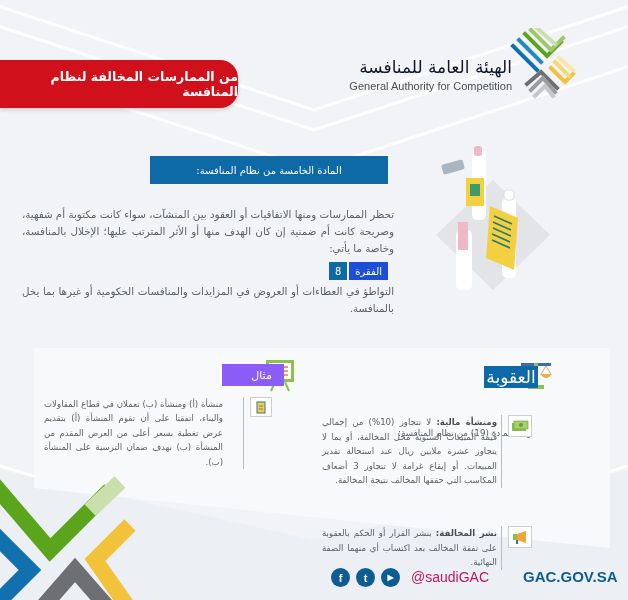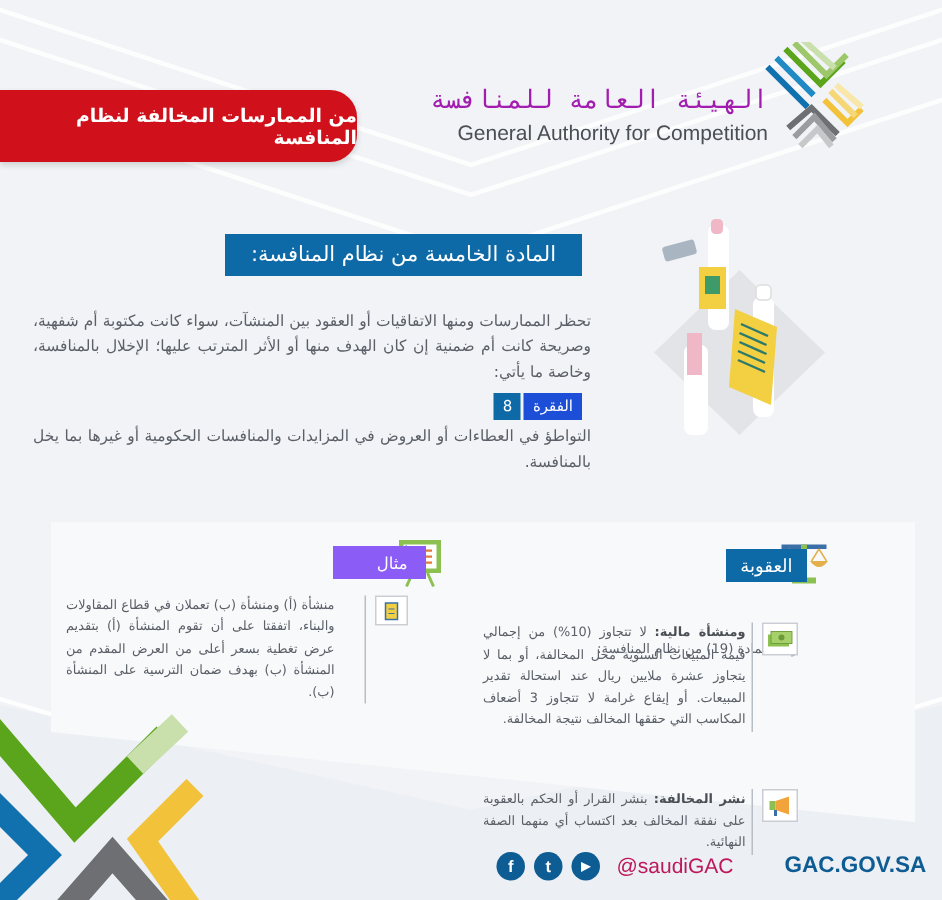--- a/index.html
+++ b/index.html
@@ -8,36 +8,36 @@
     font-family: "DejaVu Sans", sans-serif;
     background: #f1f3f6;
     position: relative;
     color: #5a5f66;
   }
   .bg-chevrons { position: absolute; inset: 0; z-index: 0; }
   .layer { position: absolute; z-index: 1; }
 
   
   .logo-mark { left: 503px; top: 28px; width: 76px; height: 76px; }
-  .logo-ar { right: 116px; top: 57px; font-size: 17px; color: #a21caf; direction: rtl; white-space: nowrap; letter-spacing: 0.5px; font-family: Liberation Mono, monospace;}
-  .logo-en { right: 116px; top: 80px; font-size: 14px; color: #4a4f55; white-space: nowrap; font-family: "Liberation Sans", sans-serif; }
+  .logo-ar { right: 116px; top: 57px; font-size: 17px; color: #0f172a; direction: rtl; white-space: nowrap; letter-spacing: 0.5px;}
+  .logo-en { right: 116px; top: 80px; font-size: 11px; color: #4a4f55; white-space: nowrap; font-family: "Liberation Sans", sans-serif; }
   .red-banner {
     left: 0; top: 60px; width: 238px; height: 48px;
     background: #d0101b;
     border-radius: 0 18px 18px 0;
     color: #fff; font-size: 12.5px; font-weight: bold;
     display: flex; align-items: center; justify-content: center;
     direction: rtl;
     box-shadow: 0 2px 4px rgba(0,0,0,0.15);
   }
 
   
   .article-title {
     left: 150px; top: 156px; width: 238px; height: 28px;
-    background: #0d6aa6; color: #fff; font-size: 14px;
+    background: #0d6aa6; color: #fff; font-size: 10px;
     display: flex; align-items: center; justify-content: center;
     direction: rtl;
   }
   .article-body {
     left: 22px; top: 206px; width: 372px;
     font-size: 10.3px; line-height: 17px; direction: rtl; text-align: justify; color: #5b6068;
   }
   .clause-row { right: 240px; top: 262px; display: flex; direction: rtl; gap: 2px; }
   .clause-label { background: #1d4ed8; color: #fff; font-size: 10px; padding: 0 6px; height: 18px; display: flex; align-items: center; }
   .clause-num { background: #0d6aa6; color: #fff; font-size: 10px; width: 18px; height: 18px; display: flex; align-items: center; justify-content: center; }
@@ -46,21 +46,21 @@
     font-size: 10.3px; line-height: 17px; direction: rtl; text-align: justify; color: #5b6068;
   }
   .illustration { left: 430px; top: 140px; width: 126px; height: 160px; }
 
   
   .lower-panel {
     left: 34px; top: 348px; width: 576px; height: 200px;
     background: #f8f9fb;
     clip-path: polygon(0 0, 100% 0, 100% 100%, 0 70%);
   }
-  .penalty-head { right: 90px; top: 366px; background: #0d6aa6; color: #fff; font-size: 12px; height: 22px; width: 54px; display: flex; align-items: center; justify-content: center; }
+  .penalty-head { right: 90px; top: 366px; background: #0d6aa6; color: #fff; font-size: 17px; height: 22px; width: 54px; display: flex; align-items: center; justify-content: center; }
   .scale-icon { left: 519px; top: 360px; width: 34px; height: 30px; }
   .penalty-intro { right: 96px; top: 398px; font-size: 8.8px; direction: rtl; color: #5b6068; white-space: nowrap; margin-top: 30px; }
   .penalty-item { right: 96px; width: 210px; display: flex; flex-direction: row-reverse; gap: 6px; }
   .penalty-item .icon-box { width: 24px; height: 22px; border: 1px solid #c9ced5; background: #fff; flex: 0 0 auto; display: flex; align-items: center; justify-content: center; }
   .penalty-item .txt { border-right: 1px solid #b8bec6; padding-right: 4px; font-size: 8.6px; line-height: 14.6px; direction: rtl; text-align: justify; color: #5b6068; width: 180px; }
   .penalty-item .txt b { color: #4a4f55; }
   .item-fine { top: 415px; }
   .item-publish { top: 490px; margin-top: 36px; }
 
   .example-head { right: 344px; top: 364px; background: #8b5cf6; color: #fff; font-size: 11px; height: 22px; width: 62px; display: flex; align-items: center; justify-content: center; padding-left: 17px; }

